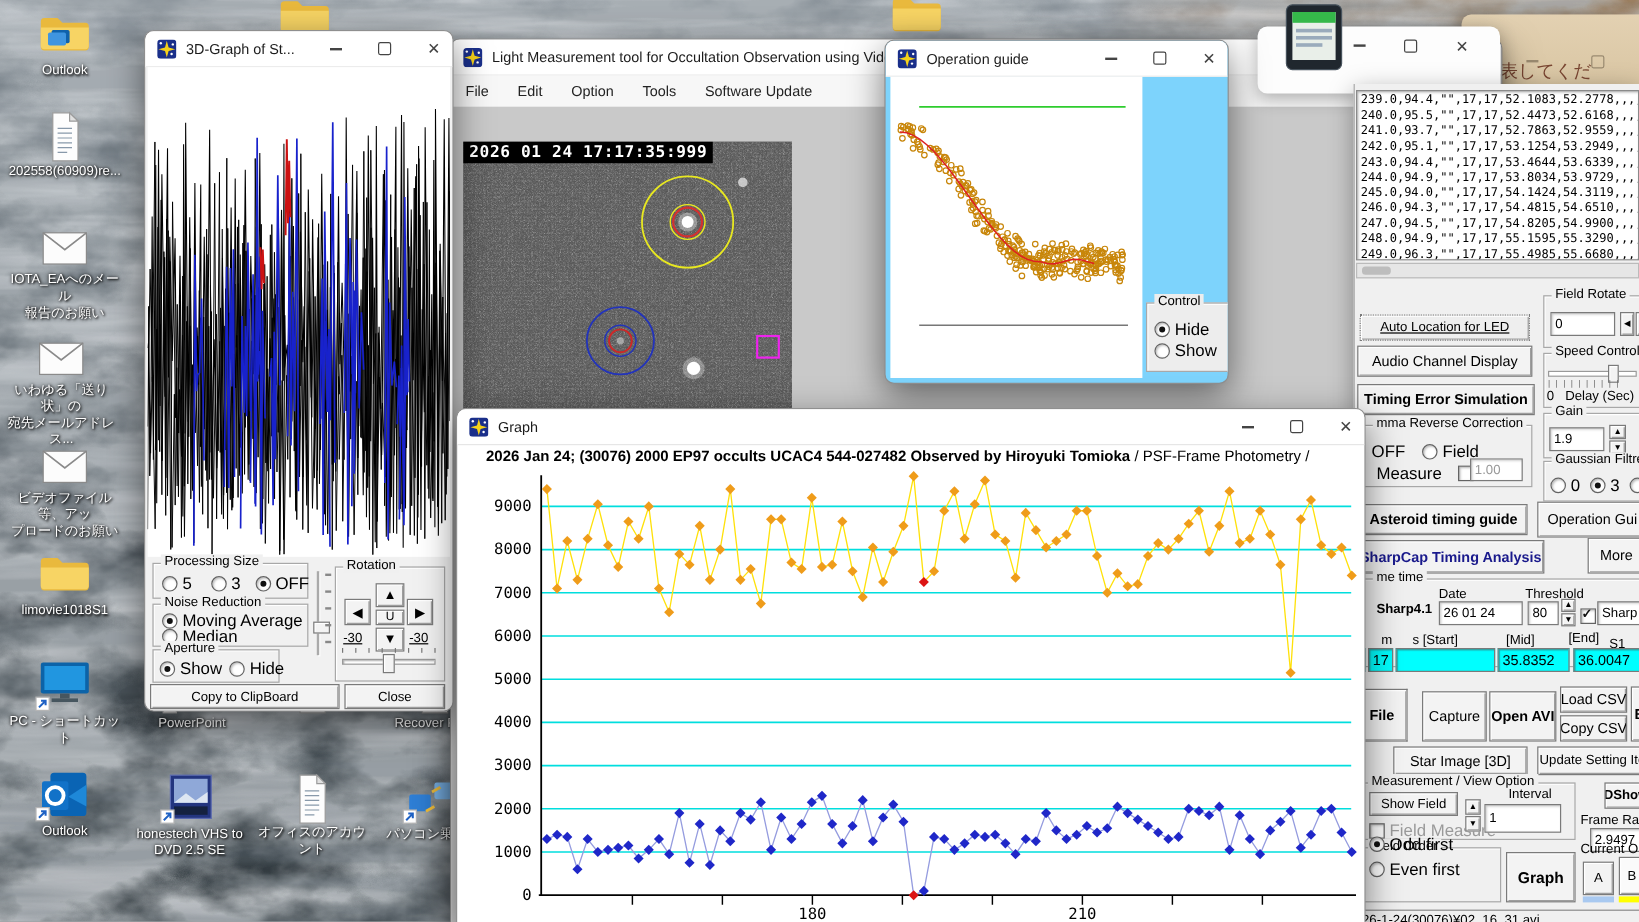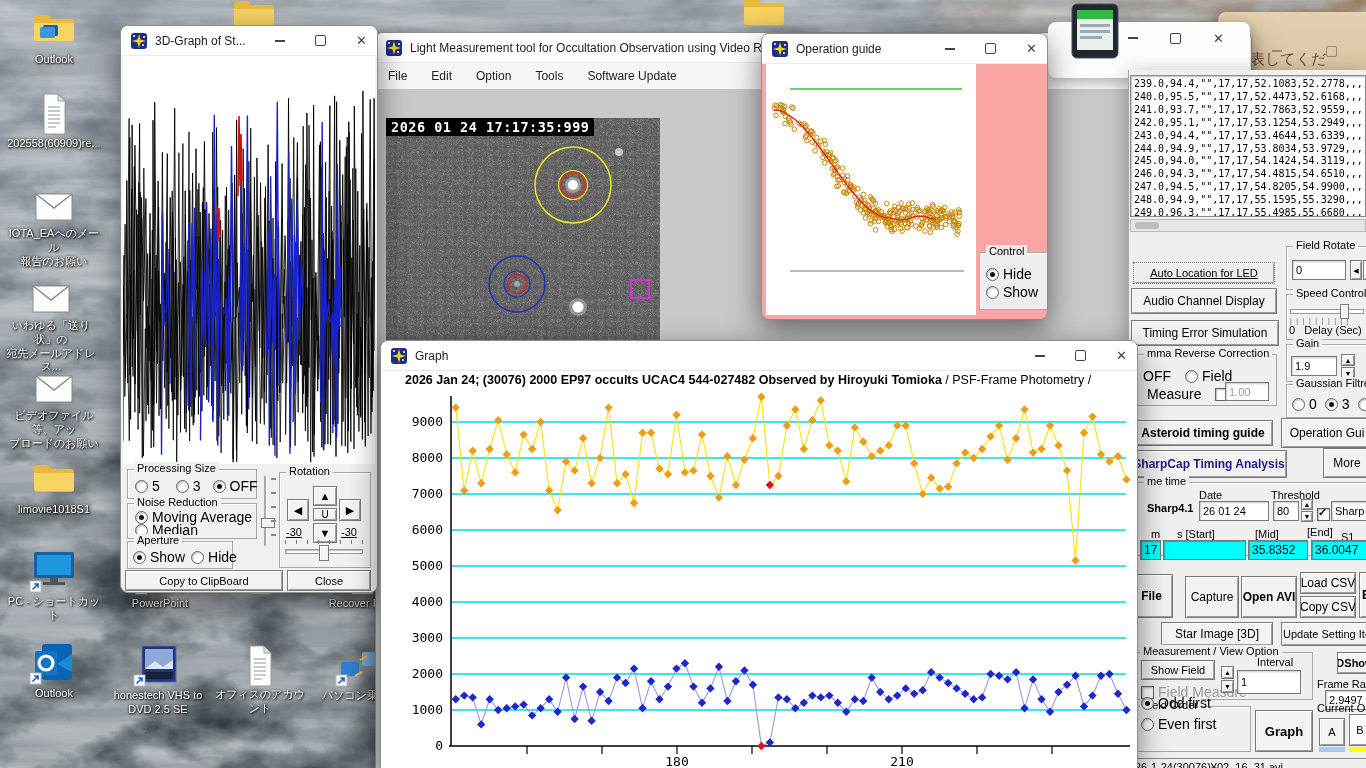--- a/index.html
+++ b/index.html
@@ -410,21 +410,21 @@
         <span class="tick" style="width:1px;height:4px;position:relative;"></span>
         <span class="tick" style="width:1px;height:4px;position:relative;"></span>
     </div>
     <div class="abs" style="left:0;top:9px;width:76px;height:3px;background:#fff;border:1px solid #999;box-shadow:inset 1px 1px 1px #bbb;"></div>
     <div class="abs" style="left:34px;top:5px;width:8px;height:14px;background:#f3f3f3;border:1px solid #7a7a7a;box-shadow:inset 1px 1px 0 #fff;"></div>
   </div>
   <div class="b3" style="left:4px;top:544px;width:158px;height:21px;">Copy to ClipBoard</div>
   <div class="b3" style="left:166px;top:544px;width:84px;height:21px;">Close</div>
 </div>
 
-<div class="win rall" id="og-window" style="left:761px;top:33px;width:285px;height:285px;z-index:7;overflow:hidden;background:#fca5a5;">
+<div class="win rall" id="og-window" style="left:737px;top:33px;width:285px;height:285px;z-index:7;overflow:hidden;background:#7dd3fc;">
   <div class="tbar">
     <span class="limicon"><svg width="16" height="16" viewBox="0 0 16 16">
           <rect width="16" height="16" rx="3" fill="#1a2f8a"></rect>
           <path d="M8 1 L9.5 6.5 L15 8 L9.5 9.5 L8 15 L6.5 9.5 L1 8 L6.5 6.5 Z" fill="#f5d11a"></path>
           <circle cx="3" cy="3" r="1" fill="#fff"></circle>
           <circle cx="13" cy="4" r="1" fill="#fff"></circle>
           <circle cx="12" cy="12" r="1" fill="#fff"></circle>
         </svg></span>
     <span>Operation guide</span>
     <span class="tctl">
@@ -770,21 +770,21 @@
   <div class="grp" style="left:157px;top:224px;width:85px;height:46px;">
     <span class="gl">Speed Control</span>
   </div>
   <div class="abs" style="left:161px;top:233px;width:74px;height:16px;">
     <div class="abs" style="left:0;top:6px;width:72px;height:3px;background:#fff;border:1px solid #999;"></div>
     <div class="abs" style="left:50px;top:1px;width:7px;height:13px;background:#f3f3f3;border:1px solid #7a7a7a;box-shadow:inset 1px 1px 0 #fff;"></div>
   </div>
   <div class="lbl" style="left:161px;top:247px;font-size:7px;letter-spacing:4.5px;color:#666;">||||||||||</div>
   <div class="lbl" style="left:160px;top:254px;white-space:pre;">0   Delay (Sec)</div>
 
-  <div class="b3" style="left:2px;top:250px;width:148px;height:26px;font-size:12px;">Timing Error Simulation</div>
+  <div class="b3" style="left:2px;top:250px;width:148px;height:26px;font-size:12px;font-weight:bold;">Timing Error Simulation</div>
 
   <div class="grp" style="left:-10px;top:284px;width:158px;height:52px;">
     <span class="gl" style="left:24px;">mma Reverse Correction</span>
   </div>
   <div class="row" style="left:14px;top:298px;">
     <span>OFF</span>
     <span style="width:14px;"></span>
     <span class="rad"></span>
       <span>Field</span>
   </div>

